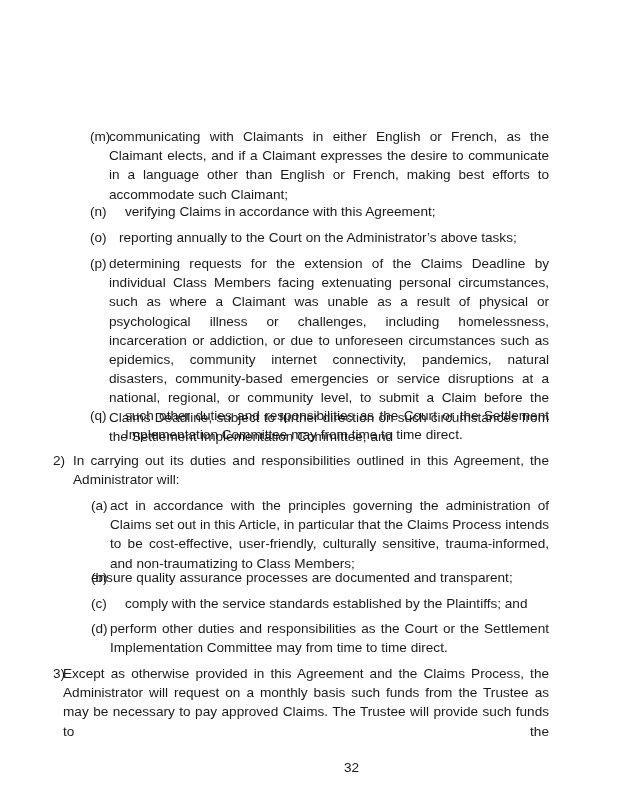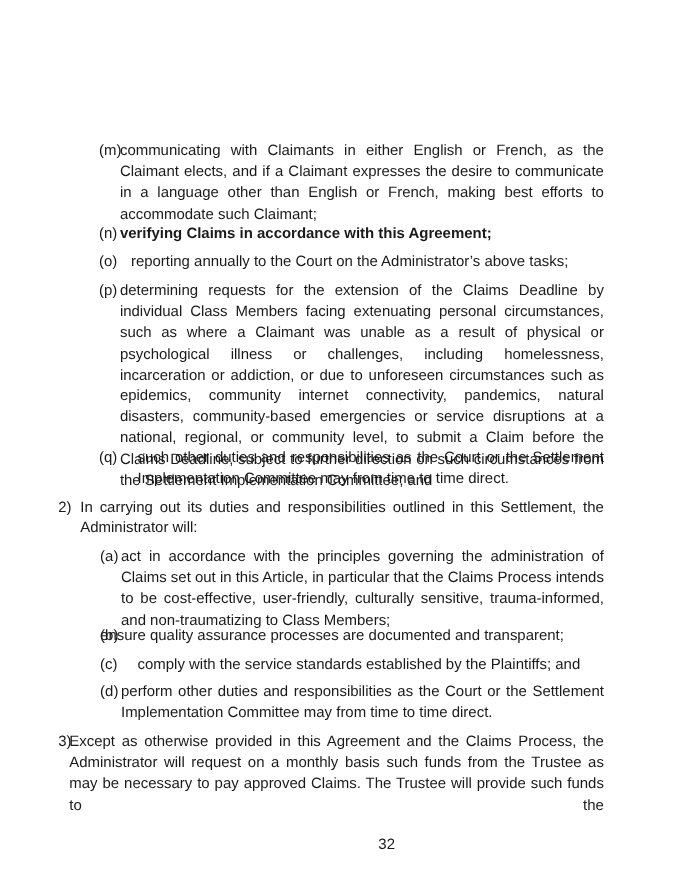--- a/index.html
+++ b/index.html
@@ -26,41 +26,41 @@
 <div class="page">
 
 
   <div class="item" style="left:90px; top:127px; width:459px;">
     <span class="lbl">(m)</span>
     <span class="txt" style="margin-left:19px;">communicating with Claimants in either English or French, as the Claimant elects, and if a Claimant expresses the desire to communicate in a language other than English or French, making best efforts to accommodate such Claimant;</span>
   </div>
 
   <div class="item" style="left:90px; top:202px; width:459px;">
     <span class="lbl">(n)</span>
-    <span class="txt" style="margin-left:19px;font-weight:bold;">verifying Claims in accordance with this Agreement;</span>
+    <span class="txt" style="margin-left:35px;">verifying Claims in accordance with this Agreement;</span>
   </div>
 
   <div class="item" style="left:90px; top:228px; width:459px;">
     <span class="lbl">(o)</span>
     <span class="txt" style="margin-left:29px;">reporting annually to the Court on the Administrator’s above tasks;</span>
   </div>
 
   <div class="item" style="left:90px; top:254px; width:459px;">
     <span class="lbl">(p)</span>
     <span class="txt" style="margin-left:19px;">determining requests for the extension of the Claims Deadline by individual Class Members facing extenuating personal circumstances, such as where a Claimant was unable as a result of physical or psychological illness or challenges, including homelessness, incarceration or addiction, or due to unforeseen circumstances such as epidemics, community internet connectivity, pandemics, natural disasters, community-based emergencies or service disruptions at a national, regional, or community level, to submit a Claim before the Claims Deadline, subject to further direction on such circumstances from the Settlement Implementation Committee; and</span>
   </div>
 
   <div class="item" style="left:90px; top:406px; width:459px;">
     <span class="lbl">(q)</span>
     <span class="txt" style="margin-left:35px;">such other duties and responsibilities as the Court or the Settlement Implementation Committee may from time to time direct.</span>
   </div>
 
   <div class="item" style="left:53px; top:451px; width:496px;">
     <span class="lbl">2)</span>
-    <span class="txt" style="margin-left:20px;">In carrying out its duties and responsibilities outlined in this Settlement, the Administrator will:</span>
+    <span class="txt" style="margin-left:20px;">In carrying out its duties and responsibilities outlined in this Agreement, the Administrator will:</span>
   </div>
 
   <div class="item" style="left:91px; top:496px; width:458px;">
     <span class="lbl">(a)</span>
     <span class="txt" style="margin-left:19px;">act in accordance with the principles governing the administration of Claims set out in this Article, in particular that the Claims Process intends to be cost-effective, user-friendly, culturally sensitive, trauma-informed, and non-traumatizing to Class Members;</span>
   </div>
 
   <div class="item" style="left:91px; top:568px; width:458px;">
     <span class="lbl">(b)</span>
     <span class="txt" style="">ensure quality assurance processes are documented and transparent;</span>

